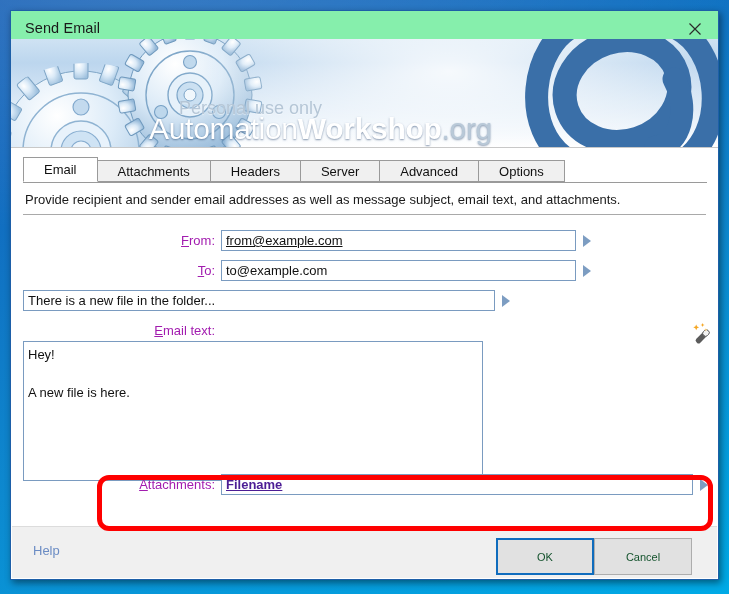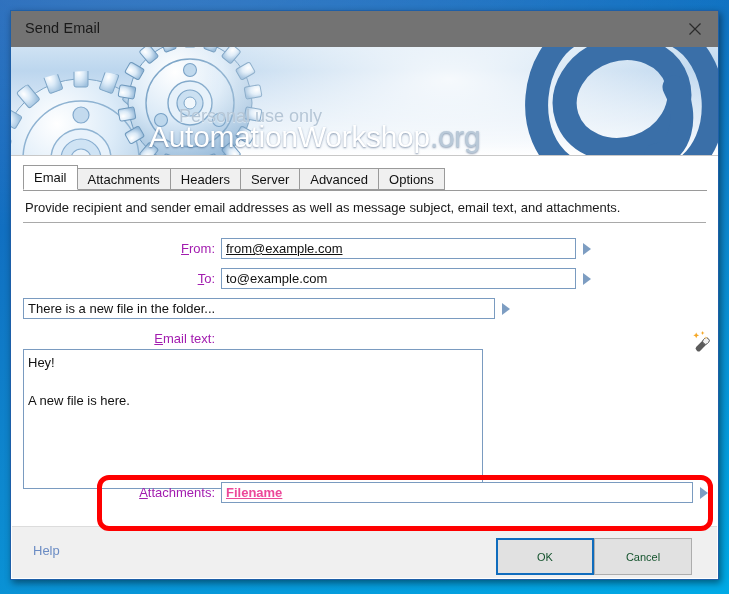--- a/index.html
+++ b/index.html
@@ -33,22 +33,22 @@
     height: 570px;
     background: #ffffff;
     border: 1px solid #1d5fa8;
     box-sizing: border-box;
     box-shadow: 2px 3px 7px rgba(0,0,0,0.45);
   }
 
   
   #titlebar {
     position: relative;
-    height: 36px;
-    background: #737373;
+    height: 28px;
+    background: #86efac;
     border-bottom: none;
   }
   #title-text {
     position: absolute;
     left: 14px;
     top: 9px;
     font-size: 14.5px;
     color: #1a1a1a;
     letter-spacing: .1px;
     white-space: nowrap;
@@ -108,21 +108,21 @@
   #brand-line {
     position: absolute;
     left: 0;
     bottom: 1px;
     font-size: 30px;
     line-height: 30px;
     text-shadow: 0 1px 2px rgba(40,70,110,.55);
     white-space: nowrap;
   }
   .brand-auto { color: #ffffff; font-weight: 400; letter-spacing: -0.3px; }
-  .brand-work { color: #ffffff; font-weight: 400; letter-spacing: -0.3px; text-align: right; }
+  .brand-work { color: #ffffff; font-weight: 700; letter-spacing: -0.3px; text-align: right; }
   .brand-org  { color: #b9c9d8; font-weight: 400; letter-spacing: -0.3px; }
   #brand-tag {
     position: absolute;
     left: 168px;
     bottom: 30px;
     font-size: 18px;
     line-height: 18px;
     color: #b5c6d6;
     text-shadow: 0 1px 1px rgba(255,255,255,.5);
     white-space: nowrap;
@@ -136,21 +136,21 @@
     display: flex;
     align-items: flex-end;
     border-bottom: 1px solid #9a9a9a;
     width: 684px;
     box-sizing: border-box;
   }
   .tab {
     position: relative;
     height: 22px;
     line-height: 22px;
-    padding: 0 10px;
+    padding: 0 20px;
     font-size: 13px;
     color: #111;
     background: #f0f0f0;
     border: 1px solid #9a9a9a;
     border-bottom: 1px solid #9a9a9a;
     margin-right: -1px;
     box-sizing: border-box;
     white-space: nowrap;
     cursor: default;
   }
@@ -237,21 +237,21 @@
   }
   .arrow i {
     display: block;
     width: 0; height: 0;
     border-left: 8px solid #7d9dc2;
     border-top: 6px solid transparent;
     border-bottom: 6px solid transparent;
   }
 
   #attach-value {
-    color: #ec4899;
+    color: #4c1d95;
     font-weight: bold;
     text-decoration: underline;
   }
 
   
   #wand-btn {
     position: absolute;
     width: 24px;
     height: 24px;
     cursor: default;

